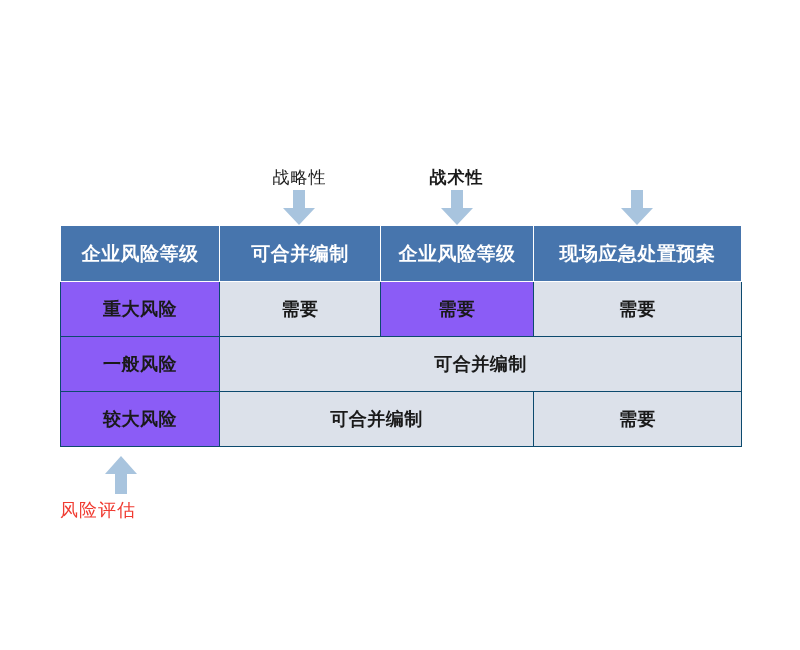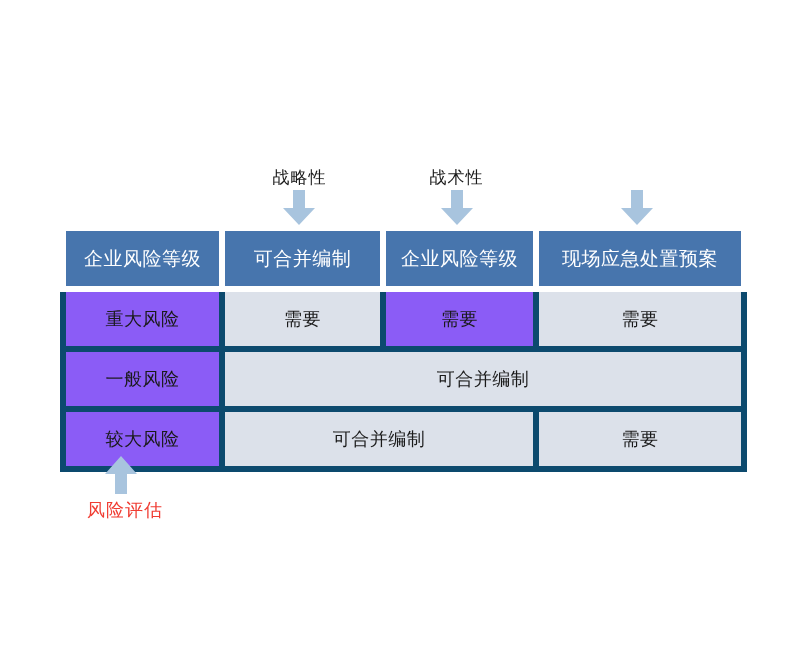--- a/index.html
+++ b/index.html
@@ -29,21 +29,21 @@
   .top-label {
     position: absolute;
     font-size: 17px;
     color: #1a1a1a;
     text-align: center;
     white-space: nowrap;
     letter-spacing: 1px;
     font-weight: 400;
   }
   .top-label-1 { left: 219px; top: 166px; width: 161px; }
-  .top-label-2 { left: 380px; top: 166px; width: 153px; }
+  .top-label-2 { left: 380px; top: 166px; width: 153px; font-weight: bold; }
   .top-label-3 { left: 533px; top: 166px; width: 208px; }
 
   
   .arrow-down {
     position: absolute;
     width: 34px;
     height: 36px;
   }
   .arrow-down-1 { left: 282px; top: 190px; }
   .arrow-down-2 { left: 440px; top: 190px; }
@@ -64,22 +64,22 @@
     top: 225px;
     width: 681px;
     border-collapse: collapse;
     table-layout: fixed;
   }
   .matrix td, .matrix th {
     padding: 0;
     margin: 0;
     text-align: center;
     vertical-align: middle;
-    border: 6px solid #0c4a6e;
-    font-weight: 400;
+    border: 1px solid #0c4a6e;
+    font-weight: 700;
   }
   .matrix thead th {
     height: 55px;
     background: #4775ad;
     color: #ffffff;
     font-size: 19px;
     letter-spacing: 0.5px;
     border-color: #ffffff;
   }
   .matrix tbody td {
@@ -90,21 +90,21 @@
   }
   .cell-dark   { background: #8b5cf6; }
   .cell-light  { background: #dce1ea; }
 
   
   .red-note {
     position: absolute;
     left: 60px;
     top: 498px;
     width: 130px;
-    text-align: center;
+    text-align: left;
     font-size: 18px;
     color: #f03c32;
     white-space: nowrap;
     letter-spacing: 1px;
   }
 </style>
 </head>
 <body>
 
 <div id="canvas">

